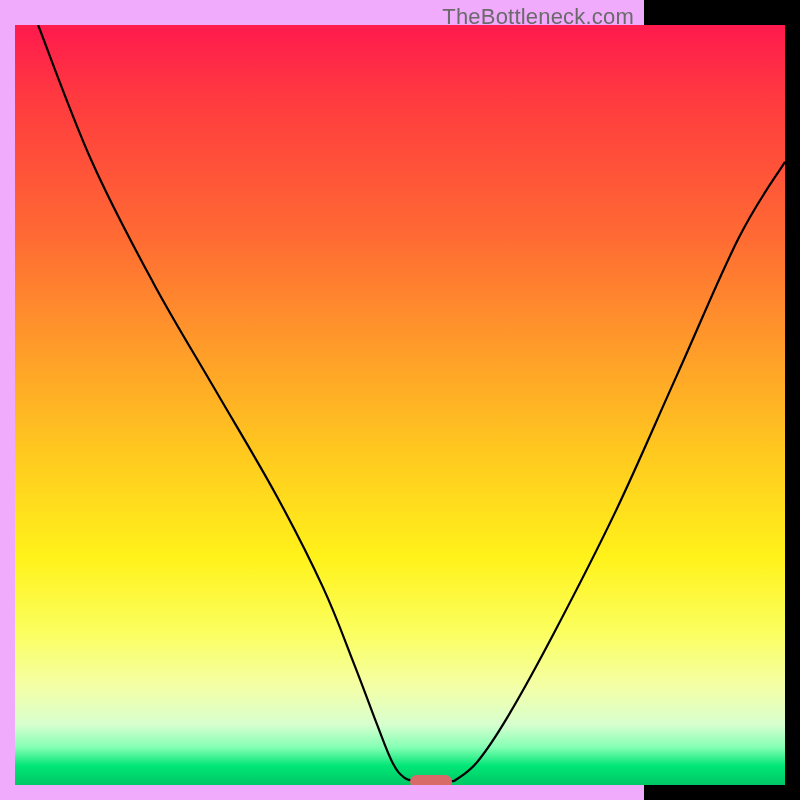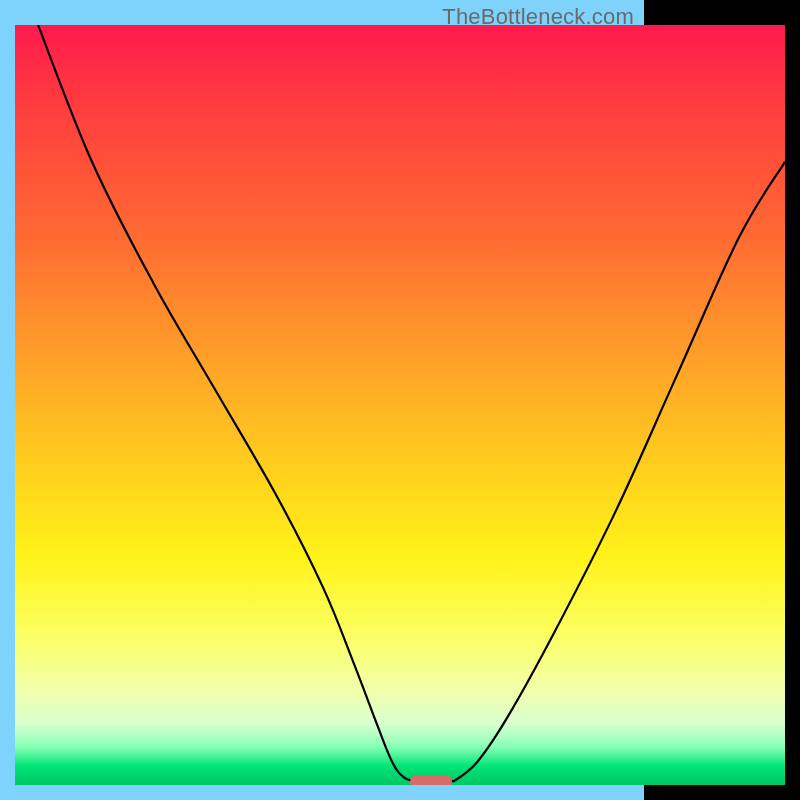--- a/index.html
+++ b/index.html
@@ -8,21 +8,21 @@
     width: 800px;
     height: 800px;
     background: #000;
     font-family: Arial, Helvetica, sans-serif;
     overflow: hidden;
   }
   .frame {
     position: relative;
     width: 644px;
     height: 800px;
-    background: #7dd3fc;
+    background: #f0abfc;
   }
   .watermark {
     position: absolute;
     top: 4px;
     right: 10px;
     color: #6a6a6a;
     font-size: 22px;
     font-weight: 400;
     letter-spacing: 0.2px;
     z-index: 5;

